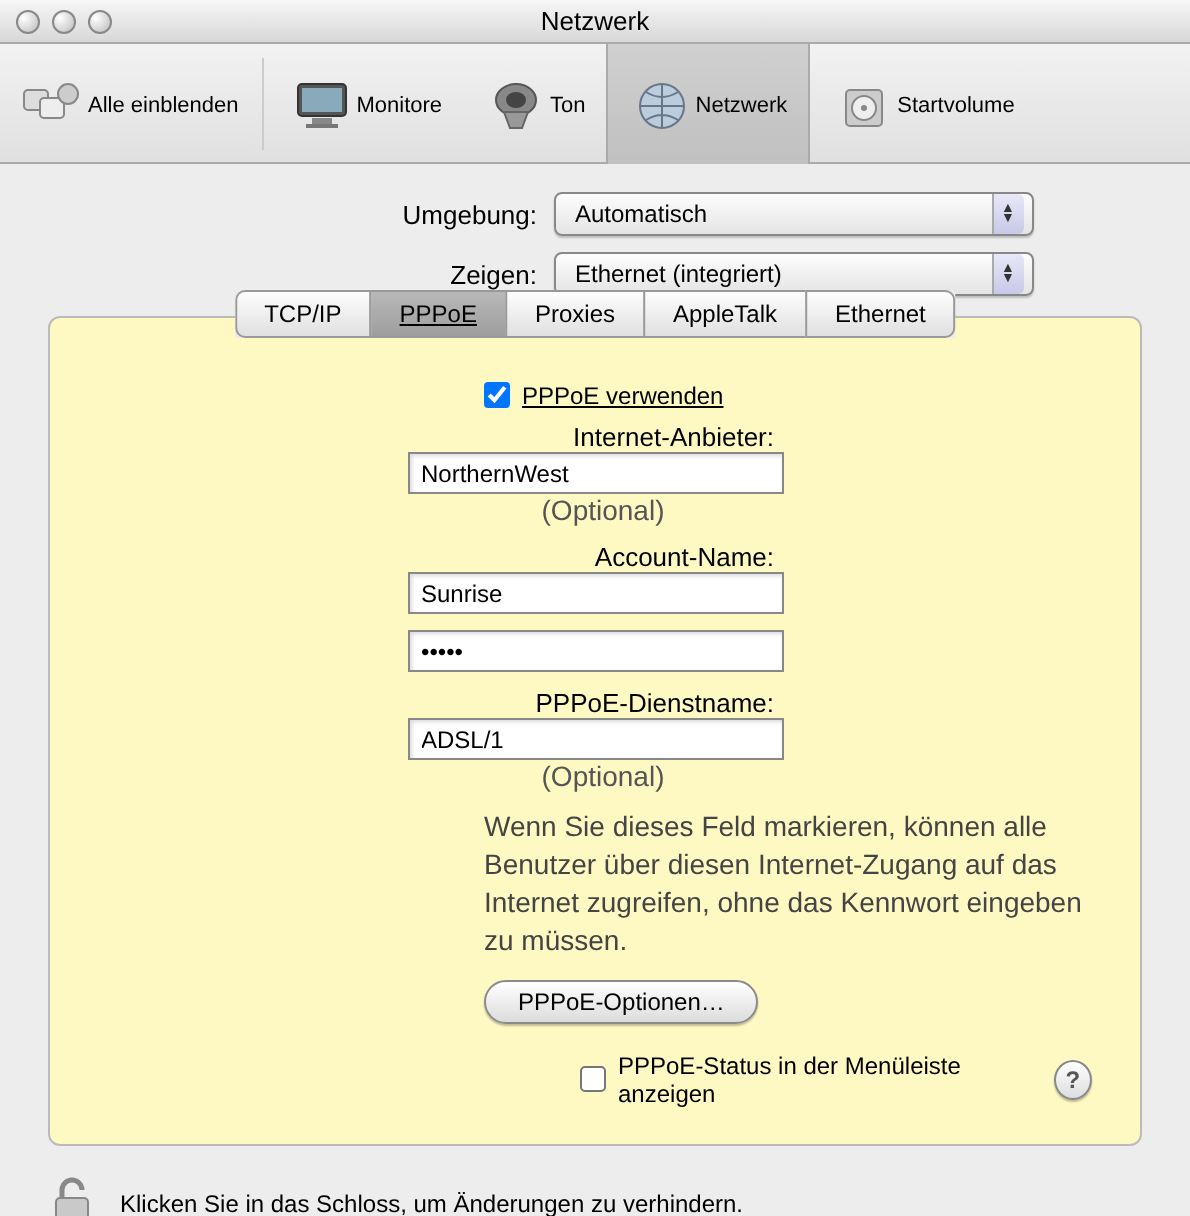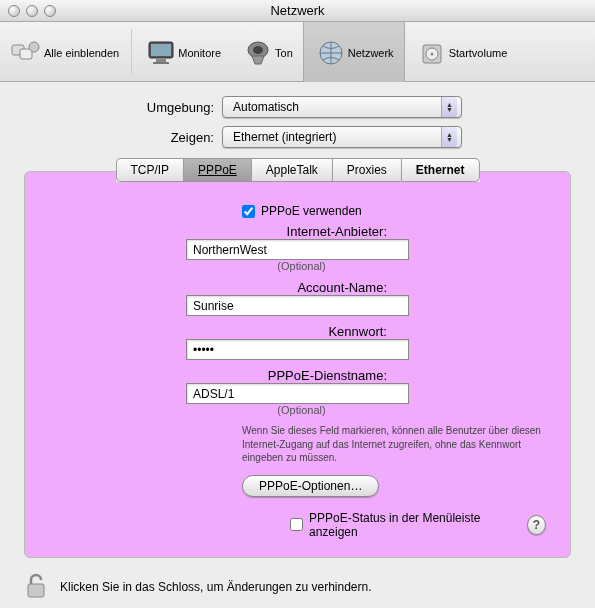--- a/index.html
+++ b/index.html
@@ -28,77 +28,77 @@
     background: linear-gradient(#f2f2f2, #e0e0e0);
     border-bottom: 1px solid #aaa;
     display: flex;
     align-items: center;
   }
   .tool { display: flex; flex-direction: row; align-items: center; justify-content: flex-end; height: 60px; padding: 4px 10px 2px; font-size: 11px; }
   .tool.selected { background: linear-gradient(#d0d0d0, #c0c0c0); border-left: 1px solid #aaa; border-right: 1px solid #aaa; }
   .tool-icon { width: 34px; height: 34px; display: flex; align-items: center; justify-content: center; }
   .tool-sep { width: 1px; height: 46px; background: #ccc; margin: 0 2px; }
   .content { padding: 14px 24px 0; }
-  .selrow { display: flex; align-items: center; margin-bottom: 8px; }
+  .selrow { display: flex; align-items: center; margin-bottom: 8px; justify-content: center; }
   .selrow label { width: 198px; text-align: right; padding-right: 8px; font-size: 13px; }
   .popup {
     flex: 0 0 240px;
     height: 22px;
     background: linear-gradient(#fdfdfd, #e4e4e4);
     border: 1px solid #888;
     border-radius: 4px;
     display: flex;
     align-items: center;
     justify-content: space-between;
     padding: 0 4px 0 10px;
     font-size: 12px;
     box-shadow: 0 1px 1px rgba(0,0,0,0.2);
   }
   .popup-arrows { width: 16px; display: flex; flex-direction: column; align-items: center; line-height: 5px; font-size: 7px; color: #333; background: linear-gradient(#e8e8f8,#c8c8e8); border-left: 1px solid #aaa; height: 100%; justify-content: center; border-radius: 0 3px 3px 0; }
   .groupbox {
-    margin-top: 23px;
+    margin-top: 10px;
     border: 1px solid #bbb;
     border-radius: 6px;
-    background: #f0abfc;
+    background: #fef9c3;
     position: relative;
     padding: 28px 20px 18px;
   }
   .tabs {
     position: absolute;
     top: -14px;
     left: 50%;
     transform: translateX(-50%);
     display: flex;
     background: #ececec;
   }
   .tab {
     padding: 4px 14px;
     font-size: 12px;
     background: linear-gradient(#fdfdfd, #e0e0e0);
     border: 1px solid #999;
     border-right: none;
   }
   .tab:first-child { border-radius: 5px 0 0 5px; }
-  .tab:last-child { border-radius: 0 5px 5px 0; border-right: 1px solid #999; font-weight: bold; }
+  .tab:last-child { border-radius: 0 5px 5px 0; border-right: 1px solid #999; }
   .tab.selected { background: linear-gradient(#b8b8b8, #9e9e9e); color: #000; text-decoration: underline; }
   .formrow { display: flex; align-items: center; margin-bottom: 8px; flex-direction: column; }
   .formrow .lbl { width: 195px; text-align: right; padding-right: 8px; font-size: 13px; }
   .formrow .txt {
-    width: 223px; height: 21px;
+    width: 188px; height: 21px;
     border: 1px solid #888;
     background: #fff;
     padding: 2px 6px;
     font-size: 12px;
     font-family: inherit;
     box-shadow: inset 1px 1px 2px rgba(0,0,0,0.15);
   }
-  .opt { font-size: 11px; color: #555; margin-left: 8px; }
-  .chkrow { display: flex; align-items: flex-end; margin: 4px 0 6px 197px; }
+  .opt { font-size: 14px; color: #555; margin-left: 8px; }
+  .chkrow { display: flex; align-items: flex-start; margin: 4px 0 6px 197px; text-decoration: underline; }
   .chkrow input { margin-right: 6px; }
-  .note { margin-left: 197px; width: 300px; font-size: 10px; color: #444; line-height: 1.35; margin-bottom: 10px; }
+  .note { margin-left: 197px; width: 300px; font-size: 14px; color: #444; line-height: 1.35; margin-bottom: 10px; }
   .aqua-btn {
     display: inline-block;
     background: linear-gradient(#fff, #dcdcdc);
     border: 1px solid #8a8a8a;
     border-radius: 12px;
     padding: 3px 16px;
     font-size: 12px;
     font-family: inherit;
     box-shadow: 0 1px 1px rgba(0,0,0,0.25), inset 0 1px 0 #fff;
     cursor: default;
@@ -202,41 +202,40 @@
     <div class="popup">
       <span>Ethernet (integriert)</span>
       <span class="popup-arrows">▲<br>▼</span>
     </div>
   </div>
 
   <div class="groupbox">
     <div class="tabs">
       <div class="tab">TCP/IP</div>
       <div class="tab selected">PPPoE</div>
+      <div class="tab">Proxies</div>
       <div class="tab">AppleTalk</div>
-      <div class="tab">Proxies</div>
       <div class="tab">Ethernet</div>
     </div>
 
     <div class="chkrow">
       <input type="checkbox" checked="" style="">
       <span>PPPoE verwenden</span>
     </div>
 
     <div class="formrow">
       <span class="lbl">Internet-Anbieter:</span>
       <input class="txt" type="text" value="NorthernWest" style="">
       <span class="opt">(Optional)</span>
     </div>
     <div class="formrow">
       <span class="lbl">Account-Name:</span>
       <input class="txt" type="text" value="Sunrise" style="">
     </div>
     <div class="formrow">
-      <span class="lbl">Kennwort:</span>
       <input class="txt" type="text" value="•••••" style="">
     </div>
     <div class="formrow">
       <span class="lbl">PPPoE-Dienstname:</span>
       <input class="txt" type="text" value="ADSL/1" style="">
       <span class="opt">(Optional)</span>
     </div>
 
     <div class="note">Wenn Sie dieses Feld markieren, können alle Benutzer über diesen Internet-Zugang auf das Internet zugreifen, ohne das Kennwort eingeben zu müssen.</div>
 

